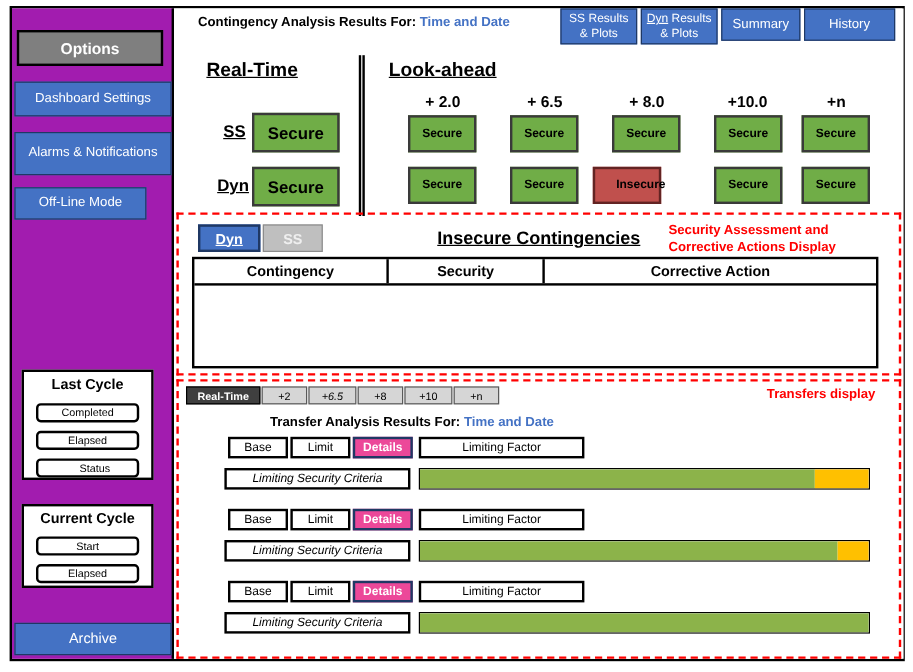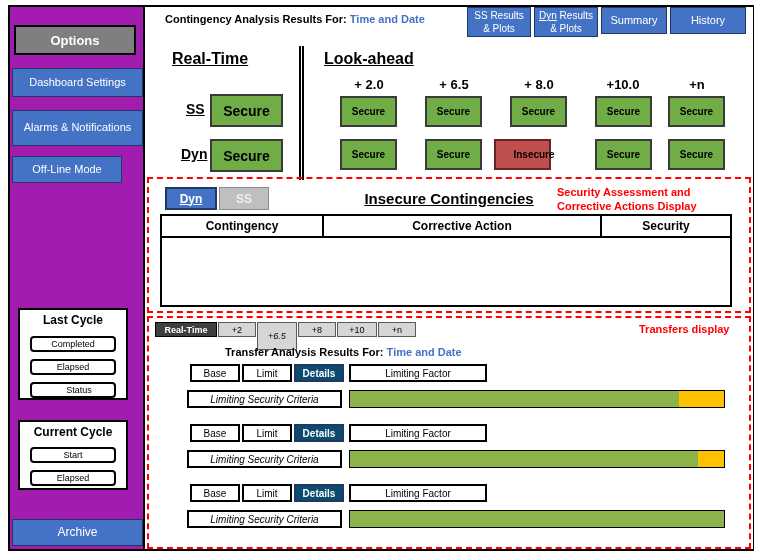--- a/index.html
+++ b/index.html
@@ -47,21 +47,21 @@
   .ca-table { position:absolute; background:#fff; border:2px solid #000; }
   .ca-head { display:flex; height:22px; border-bottom:2px solid #000; }
   .ca-cell { font-size:12px; font-weight:bold; display:flex; align-items:center; justify-content:center; }
   .ca-cell + .ca-cell { border-left:2px solid #000; }
 
   .mini-tab-dark { position:absolute; background:#3f3f3f; border:1px solid #000; color:#fff; font-size:9px; font-weight:bold; }
   .mini-tab { position:absolute; background:#d6d6d6; border:1px solid #5a5a5a; color:#000; font-size:9px; }
 
   .sub-title { position:absolute; font-size:11px; font-weight:bold;margin-left:41px; }
   .t-btn { position:absolute; width:50px; height:18px; background:#fff; border:2px solid #000; font-size:10px; }
-  .t-btn.active { background:#0c4a6e; border-color:#1F3864; color:#fff; font-weight:bold; }
+  .t-btn.active { background:#ec4899; border-color:#1F3864; color:#fff; font-weight:bold; }
   .factor-box { position:absolute; width:138px; height:18px; background:#fff; border:2px solid #000; font-size:10px; }
   .criteria-box { position:absolute; width:155px; height:18px; background:#fff; border:2px solid #000;
                   font-size:10px; font-style:italic; }
   .bar { position:absolute; width:376px; height:18px; background:#fff; border:1px solid #000; display:flex; overflow:hidden; }
   .seg-green { background:#8CB34A; height:100%; }
   .seg-orange { background:#FFC000; height:100%; }
 </style>
 </head>
 <body>
 
@@ -143,31 +143,31 @@
       <div class="tab-active fc u" style="left:16px;top:8px;width:52px;height:23px;">Dyn</div>
       <div class="tab-inactive fc" style="left:70px;top:8px;width:50px;height:23px;">SS</div>
       <div class="panel-title" style="left:155px;top:11px;width:290px;">Insecure Contingencies</div>
       <div class="red-note" style="left:408px;top:7px;width:194px;">
         <div>Security Assessment and</div>
         <div>Corrective Actions Display</div>
       </div>
       <div class="ca-table" style="left:11px;top:35px;width:572px;height:93px;">
         <div class="ca-head">
           <div class="ca-cell" style="width:160px;">Contingency</div>
+          <div class="ca-cell" style="width:130px;">Security</div>
           <div class="ca-cell" style="flex:1;">Corrective Action</div>
-          <div class="ca-cell" style="width:130px;">Security</div>
         </div>
         <div style="height:65px;"></div>
       </div>
     </div>
 
     <div class="dashed-panel" style="left:2px;top:309px;width:604px;height:233px;">
       <div class="mini-tab-dark fc" style="left:6px;top:4px;width:62px;height:15px;">Real-Time</div>
       <div class="mini-tab fc" style="left:69px;top:4px;width:38px;height:15px;">+2</div>
-      <div class="mini-tab fc" style="left:108px;top:4px;width:40px;height:28px;font-style:italic;">+6.5</div>
+      <div class="mini-tab fc" style="left:108px;top:4px;width:40px;height:15px;font-style:italic;">+6.5</div>
       <div class="mini-tab fc" style="left:149px;top:4px;width:38px;height:15px;">+8</div>
       <div class="mini-tab fc" style="left:188px;top:4px;width:40px;height:15px;">+10</div>
       <div class="mini-tab fc" style="left:229px;top:4px;width:38px;height:15px;">+n</div>
 
       <div class="red-note" style="left:490px;top:5px;">Transfers display</div>
 
       <div class="sub-title" style="left:35px;top:28px;">
         <span>Transfer Analysis Results For:</span>
         <span class="blue-text">Time and Date</span>
       </div>

